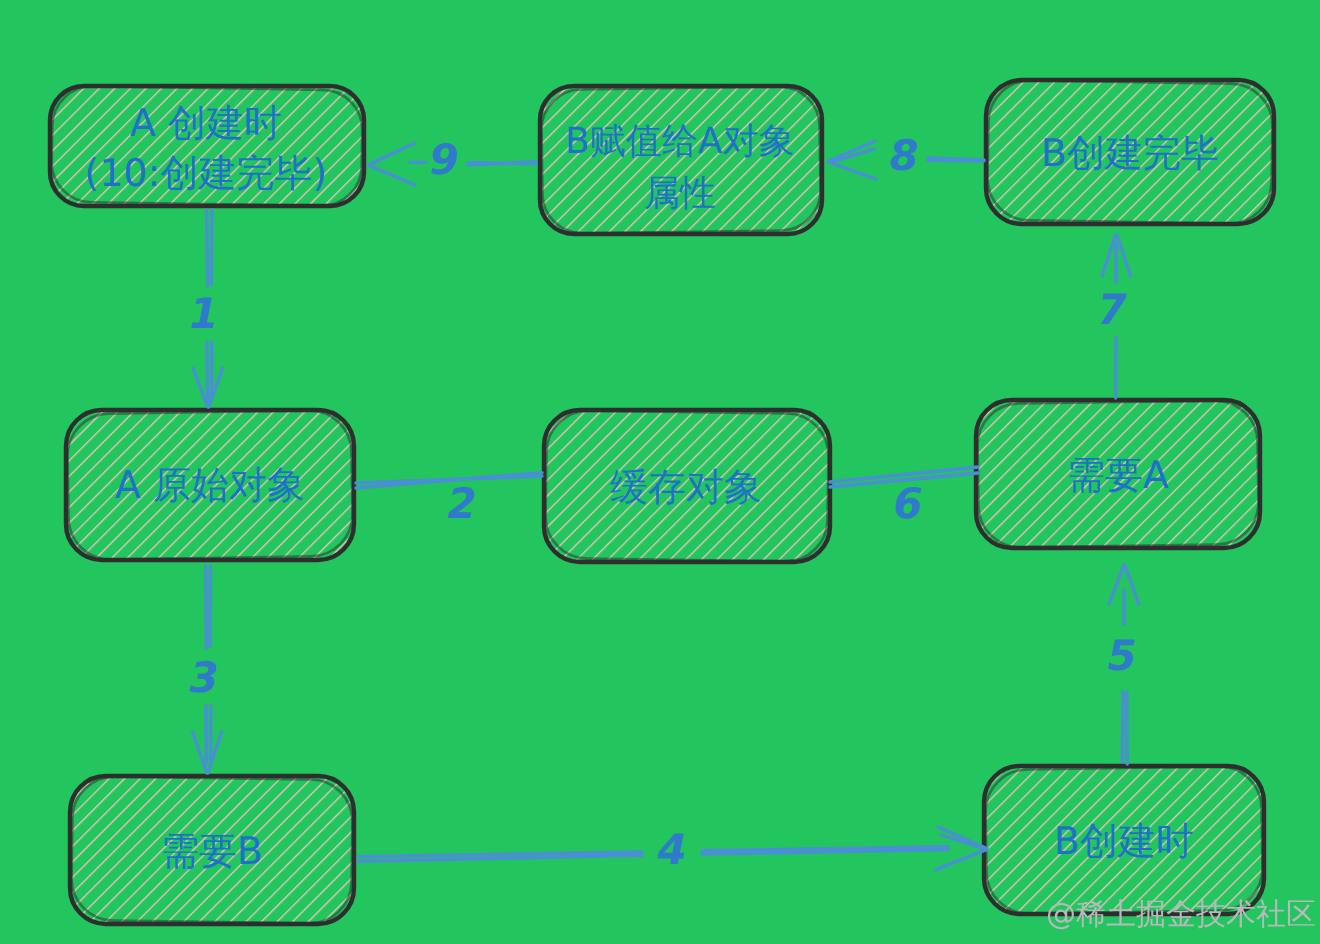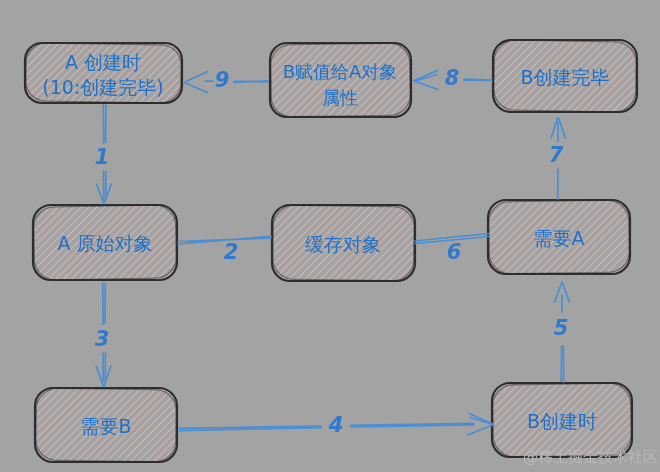--- a/index.html
+++ b/index.html
@@ -8,21 +8,21 @@
     background: #ffffff;
     width: 660px;
     height: 472px;
     overflow: hidden;
     font-family: "DejaVu Sans", sans-serif;
   }
   .stage {
     position: relative;
     width: 660px;
     height: 472px;
-    background: #a3a3a3;
+    background: #22c55e;
   }
   
   .box-border {
     fill: none;
     stroke: #2e2e2e;
     stroke-width: 2.2;
   }
   .box-border2 {
     fill: none;
     stroke: #2e2e2e;

